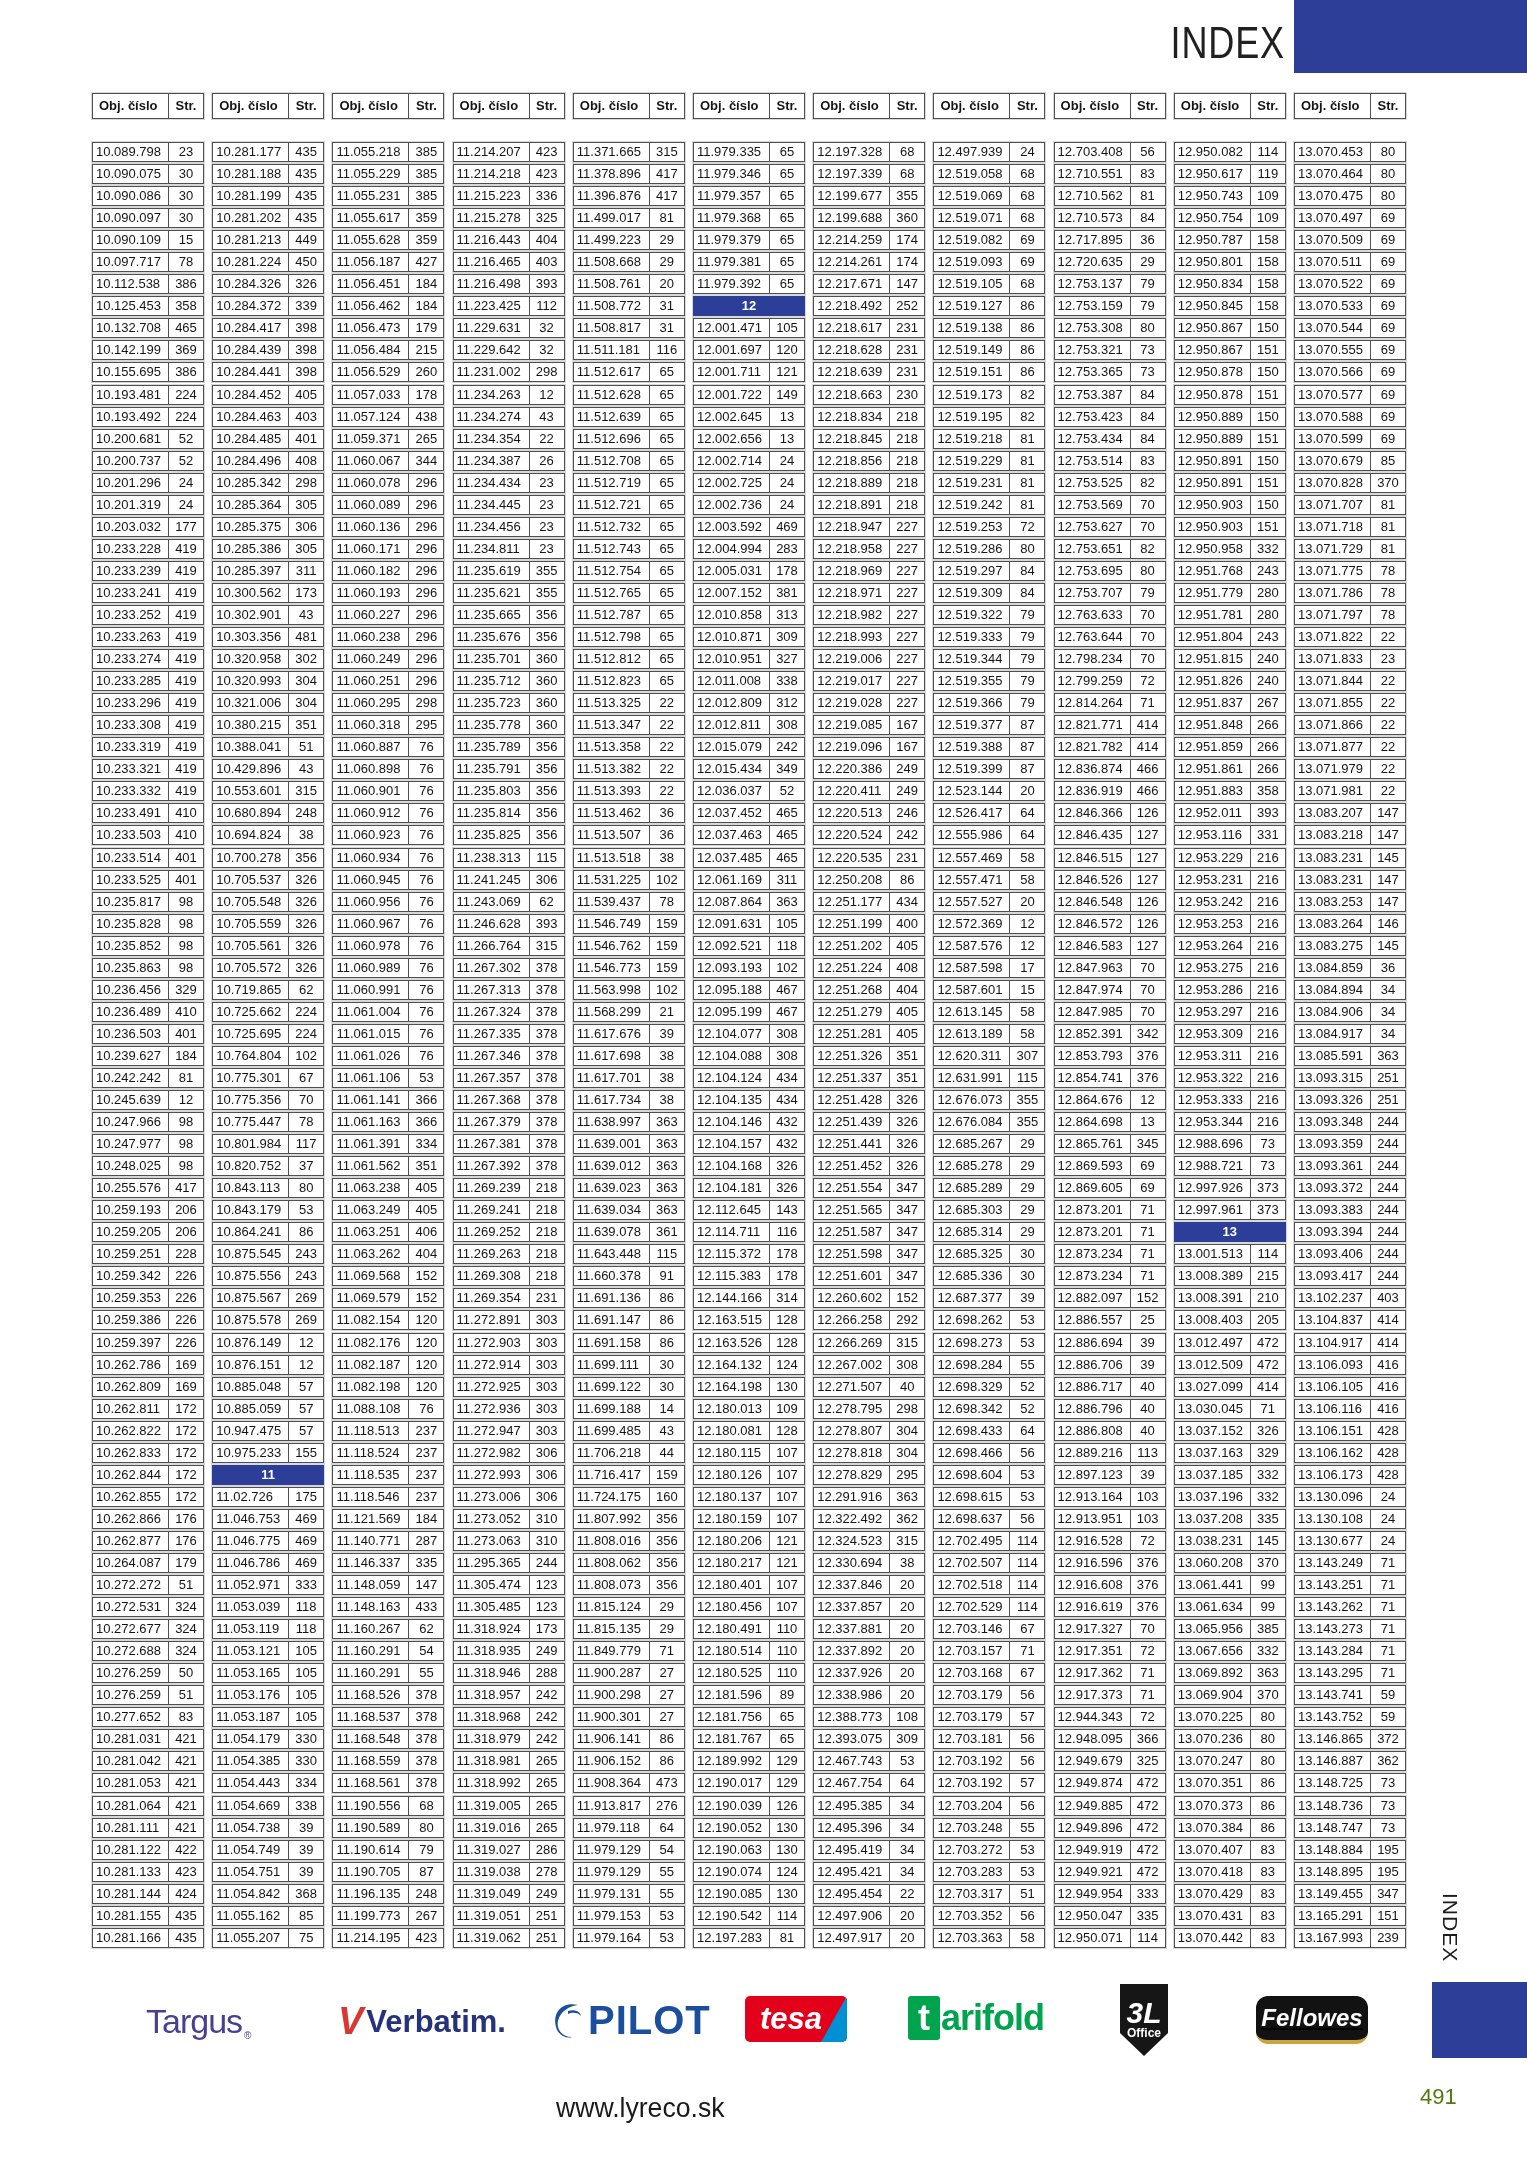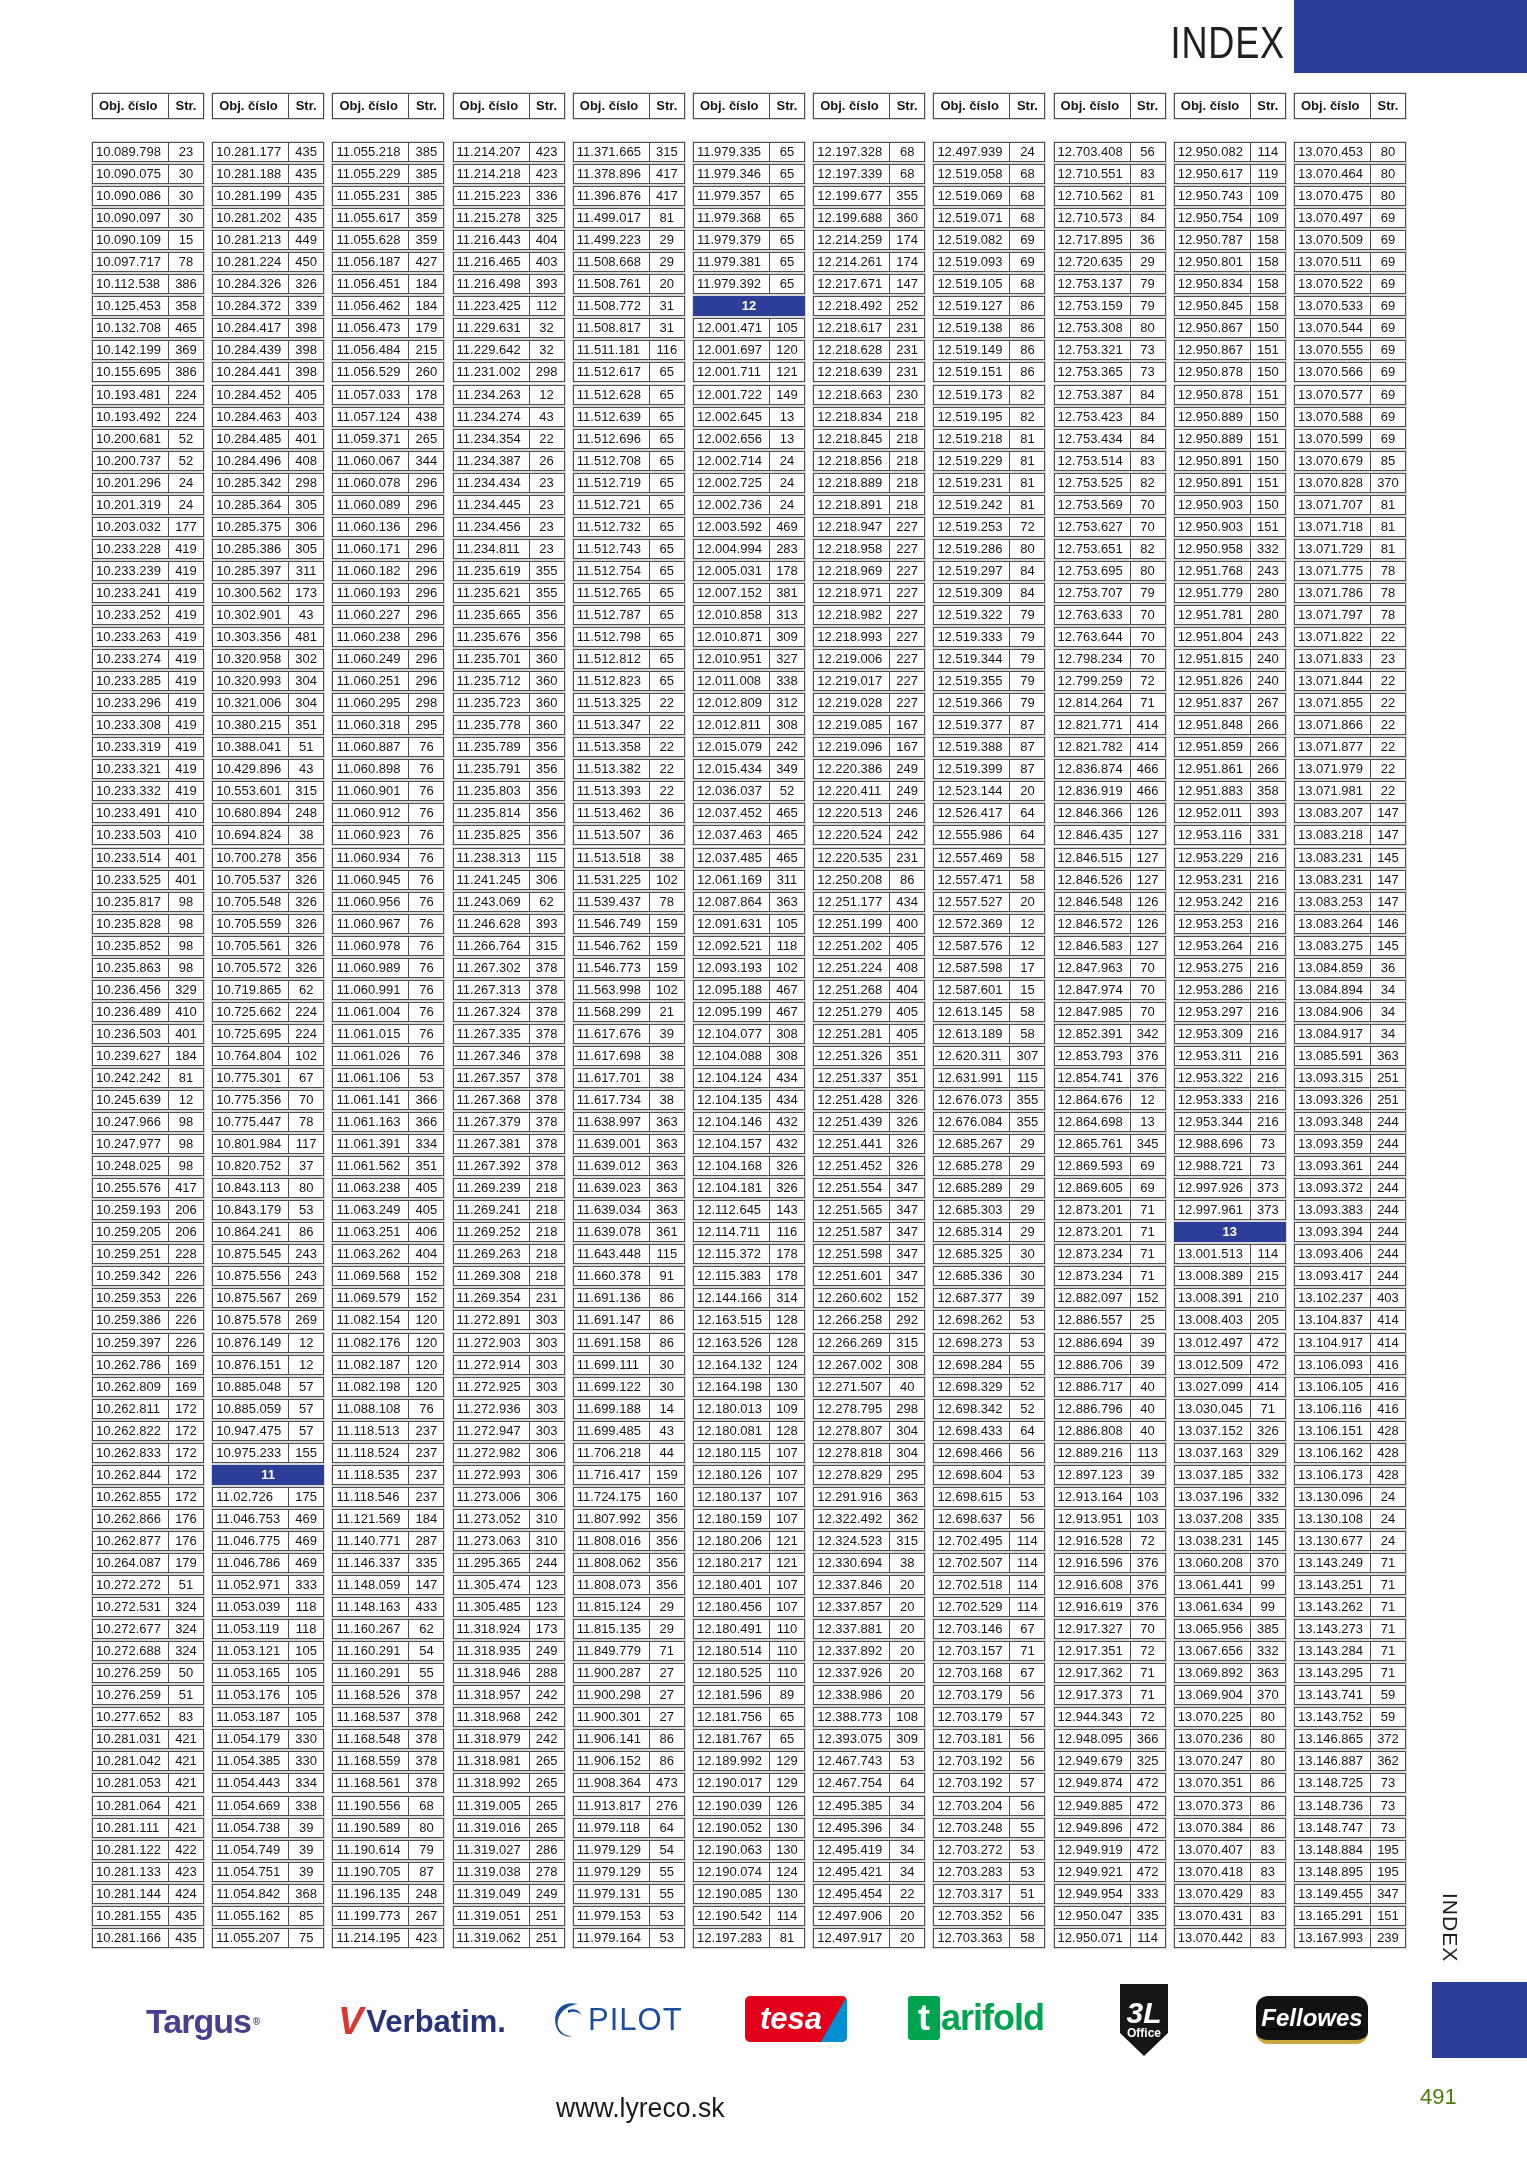--- a/index.html
+++ b/index.html
@@ -28,28 +28,28 @@
              border-color:var(--accent); }
 
   
   .side-label { position:absolute; left:1462px; top:1893px; font-size:21px; font-weight:500;
                 color:#1c1c1c; letter-spacing:1px; transform:rotate(90deg); transform-origin:left top; white-space:nowrap; }
   .corner-bottom { position:absolute; left:1432px; top:1982px; width:95px; height:76px; background:var(--accent); }
 
   
   .brands { position:absolute; left:0; top:1978px; width:1527px; height:90px; }
   .brand { position:absolute; display:flex; align-items:center; }
-  .targus { left:146px; top:24px; font-size:34px; font-weight:700; color:var(--targus); letter-spacing:-1px; }
+  .targus { left:146px; top:24px; font-size:34px; font-weight:400; color:var(--targus); letter-spacing:-1px;align-items:flex-end; }
   .targus sup { font-size:10px; margin-left:2px; }
   .verbatim { left:338px; top:22px; }
   .verbatim .vmark { color:var(--verbatim-red); font-size:38px; font-weight:bold; font-style:italic; margin-right:3px; }
   .verbatim .vtext { color:var(--verbatim-navy); font-size:31px; font-weight:bold; }
   .pilot { left:548px; top:20px; }
   .pilot .swoosh { width:36px; height:44px; margin-right:4px; }
-  .pilot .ptext { color:var(--pilot); font-size:31px; font-weight:normal; letter-spacing:1px; }
+  .pilot .ptext { color:var(--pilot); font-size:40px; font-weight:bold; letter-spacing:1px; }
   .tesa-box { left:745px; top:18px; width:102px; height:46px; background:var(--tesa-red); border-radius:5px;
               justify-content:center; position:absolute; overflow:hidden; }
   .tesa-box .ttext { color:#fff; font-size:31px; font-weight:bold; font-style:italic; z-index:2; padding-right:10px; }
   .tesa-tri { position:absolute; right:0; top:0; width:26px; height:46px; background:var(--tesa-blue);
               clip-path:polygon(100% 0,100% 100%,0 100%); }
   .tarifold { left:908px; top:18px; }
   .tarifold .tbox { width:32px; height:44px; background:var(--tarifold); color:#fff; font-size:36px; font-weight:bold;
                     display:flex; align-items:center; justify-content:center; border-radius:3px; margin-right:1px; }
   .tarifold .trest { color:var(--tarifold); font-size:36px; font-weight:bold; letter-spacing:-1px; }
   .threel { left:1120px; top:6px; width:48px; height:72px; background:#161616;

